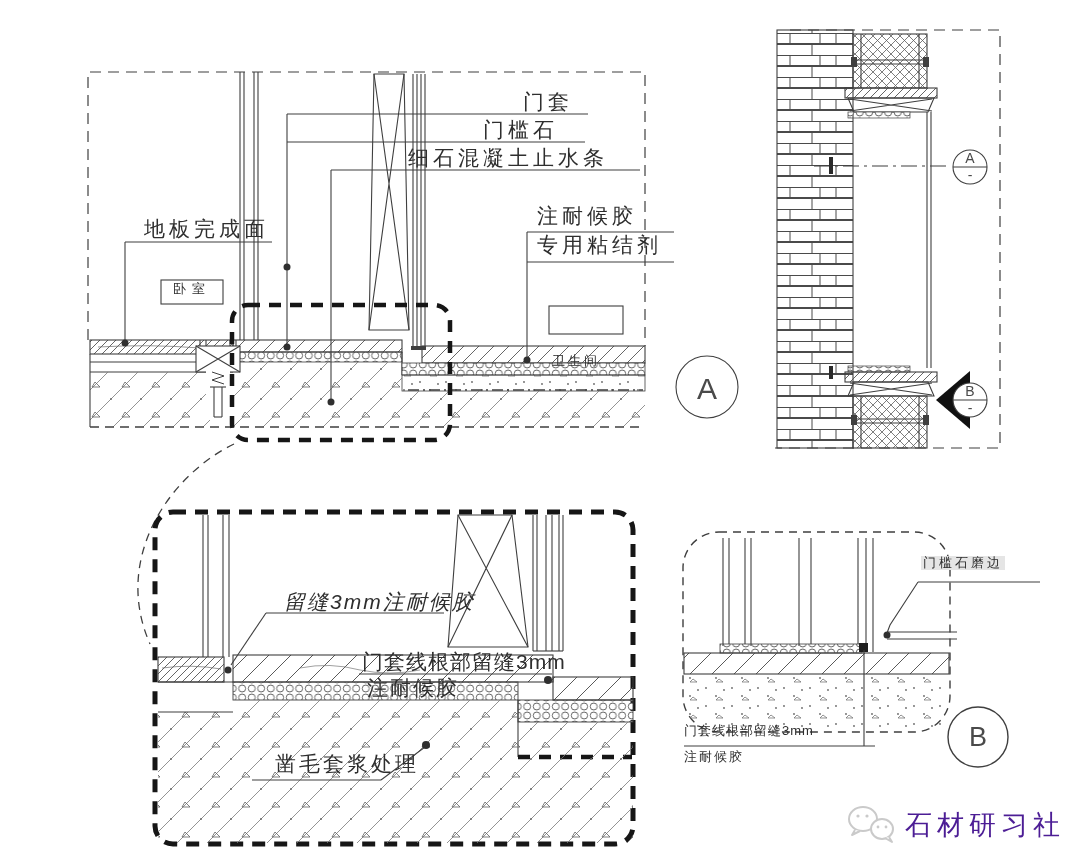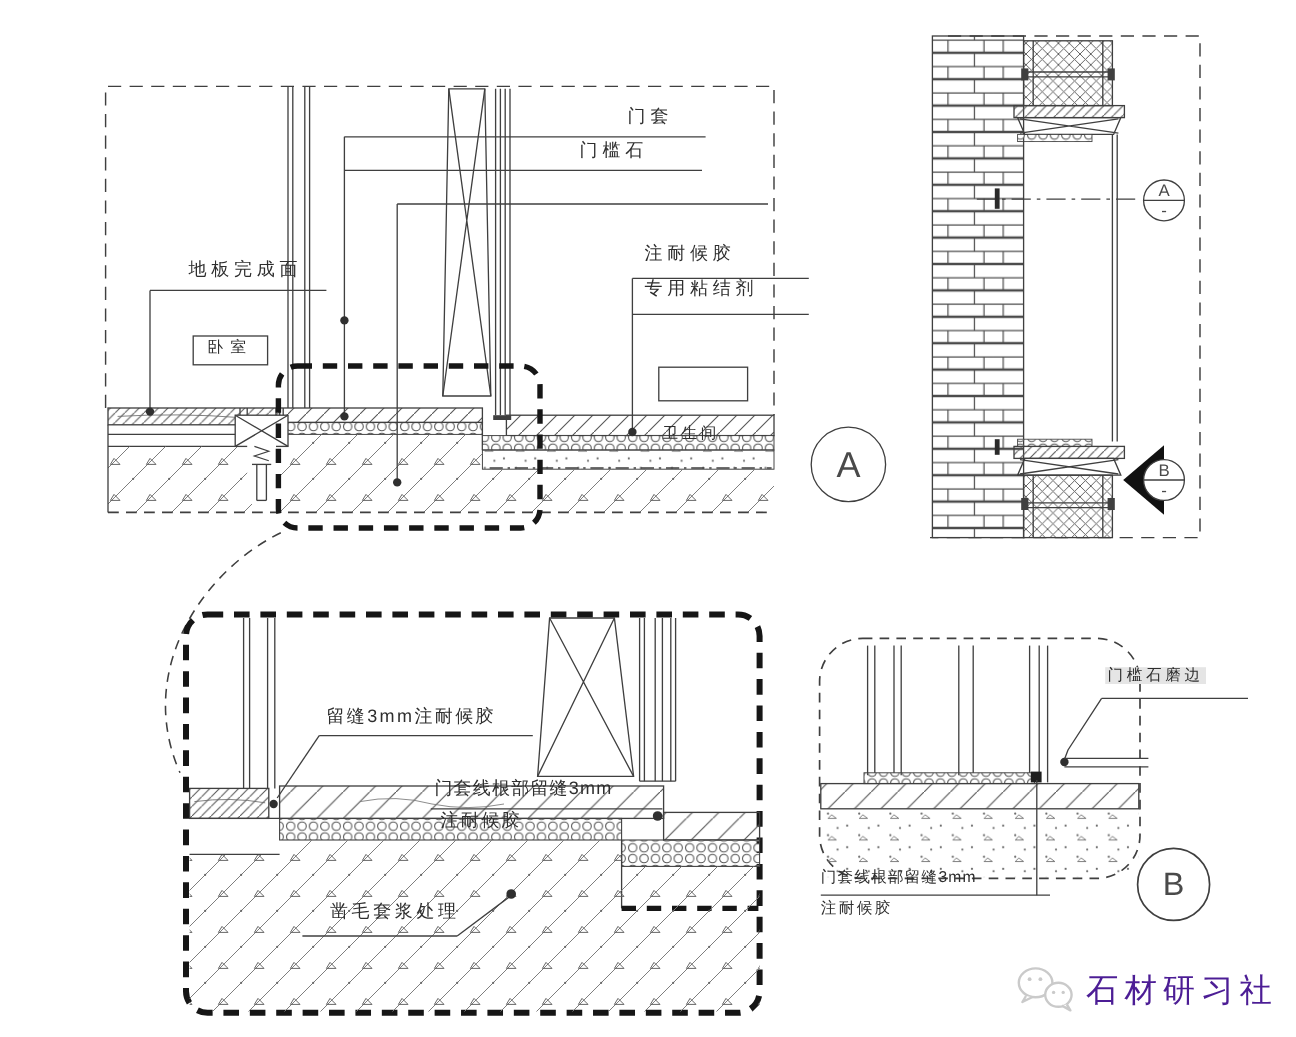--- a/index.html
+++ b/index.html
@@ -4,21 +4,21 @@
 <style>
   html,body{margin:0;padding:0;background:#ffffff;}
   #stage{
     position:relative;width:1080px;height:864px;background:#ffffff;overflow:hidden;
     font-family:"Liberation Sans","DejaVu Sans",sans-serif;
   }
   #linework{position:absolute;left:0;top:0;}
   .lbl{
     position:absolute;color:#2e2e2e;white-space:nowrap;
     font-family:"Liberation Sans","DejaVu Sans",sans-serif;
-    letter-spacing:4px;font-size:15px;line-height:1.1;
+    letter-spacing:4px;font-size:21px;line-height:1.1;
   }
   .lbl.small{font-size:13px;letter-spacing:3px;}
   .lbl.center{transform:translate(-50%,-50%);letter-spacing:0;}
   .bubble-letter{color:#4a4a4a;}
   .watermark{
     position:absolute;left:845px;top:804px;display:flex;align-items:center;gap:8px;
     color:#4c1d95;font-size:27px;letter-spacing:5px;
     text-shadow:1px 1px 0 #ffffff;
   }
 </style>
@@ -266,33 +266,34 @@
       <line x1="887" y1="632" x2="957" y2="632"></line>
       <line x1="887" y1="639" x2="957" y2="639"></line>
     </g>
 
     <circle cx="978" cy="737" r="30" stroke-width="1.4"></circle>
   </g>
 </svg>
 
 <div class="lbl" style="left:523px;top:90px;">门套</div>
 <div class="lbl" style="left:483px;top:118px;">门槛石</div>
-<div class="lbl" style="left:157px;top:217px;">地板完成面</div>
+<div class="lbl" style="left:408px;top:146px;">细石混凝土止水条</div>
+<div class="lbl" style="left:144px;top:217px;">地板完成面</div>
 <div class="lbl small" style="left:161px;top:282px;width:62px;text-align:center;letter-spacing:6px;">卧室</div>
 <div class="lbl" style="left:537px;top:204px;">注耐候胶</div>
 <div class="lbl" style="left:537px;top:233px;">专用粘结剂</div>
 <div class="lbl small" style="left:552px;top:310px;margin-top:44px;">卫生间</div>
 <div class="lbl center bubble-letter" style="left:707px;top:388px;font-size:30px;">A</div>
 
 <div class="lbl center bubble-letter" style="left:970px;top:159px;font-size:14px;">A</div>
 <div class="lbl center bubble-letter" style="left:970px;top:176px;font-size:14px;">-</div>
 <div class="lbl center bubble-letter" style="left:970px;top:392px;font-size:14px;">B</div>
 <div class="lbl center bubble-letter" style="left:970px;top:409px;font-size:14px;">-</div>
 
-<div class="lbl" style="left:272px;top:590px;letter-spacing:2px;">留缝3mm注耐候胶</div>
+<div class="lbl" style="left:284px;top:590px;letter-spacing:2px;font-style:italic;">留缝3mm注耐候胶</div>
 <div class="lbl" style="left:362px;top:650px;letter-spacing:1px;">门套线根部留缝3mm</div>
 <div class="lbl" style="left:367px;top:676px;letter-spacing:2px;">注耐候胶</div>
 <div class="lbl" style="left:255px;top:752px;letter-spacing:3px;margin-left:20px;">凿毛套浆处理</div>
 
 <div class="lbl small" style="left:921px;top:556px;background:#e5e5e5;padding:0 2px;">门槛石磨边</div>
 <div class="lbl small" style="left:684px;top:724px;letter-spacing:1px;">门套线根部留缝3mm</div>
 <div class="lbl small" style="left:684px;top:750px;letter-spacing:2px;">注耐候胶</div>
 <div class="lbl center bubble-letter" style="left:978px;top:738px;font-size:27px;">B</div>
 
 <div class="watermark">

